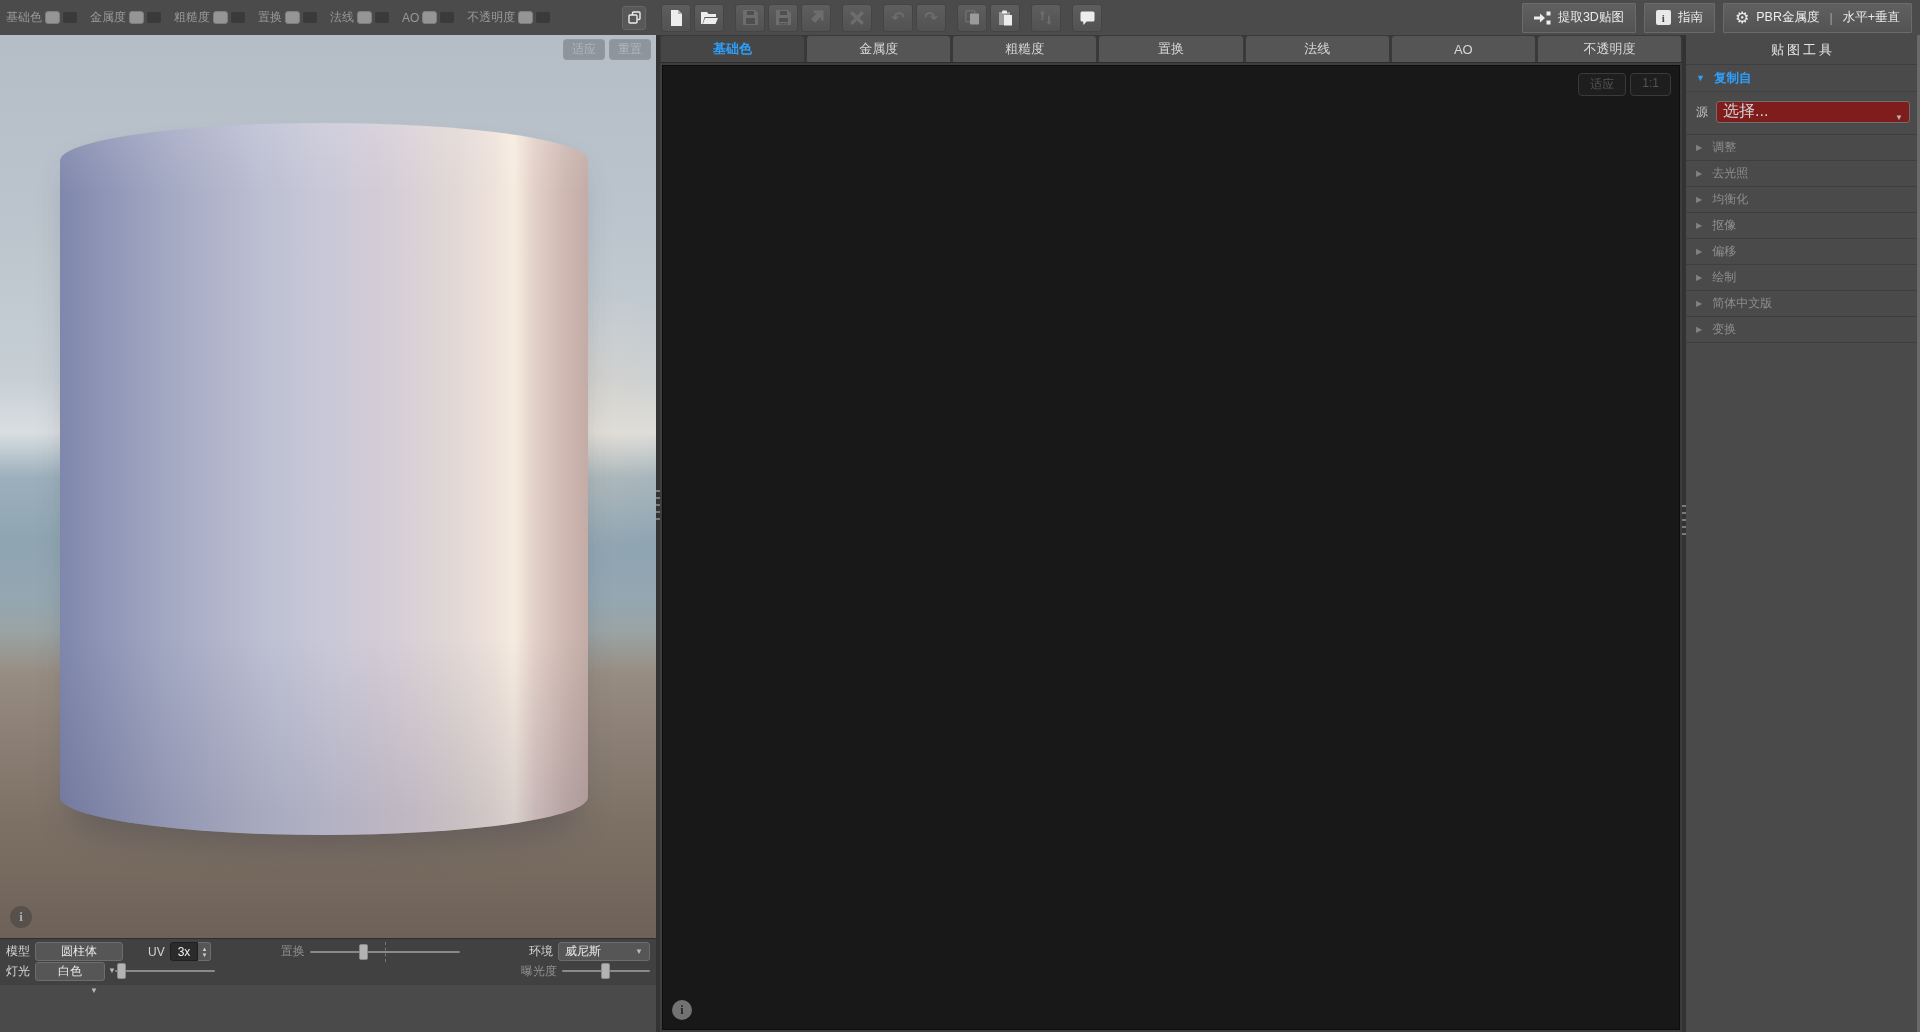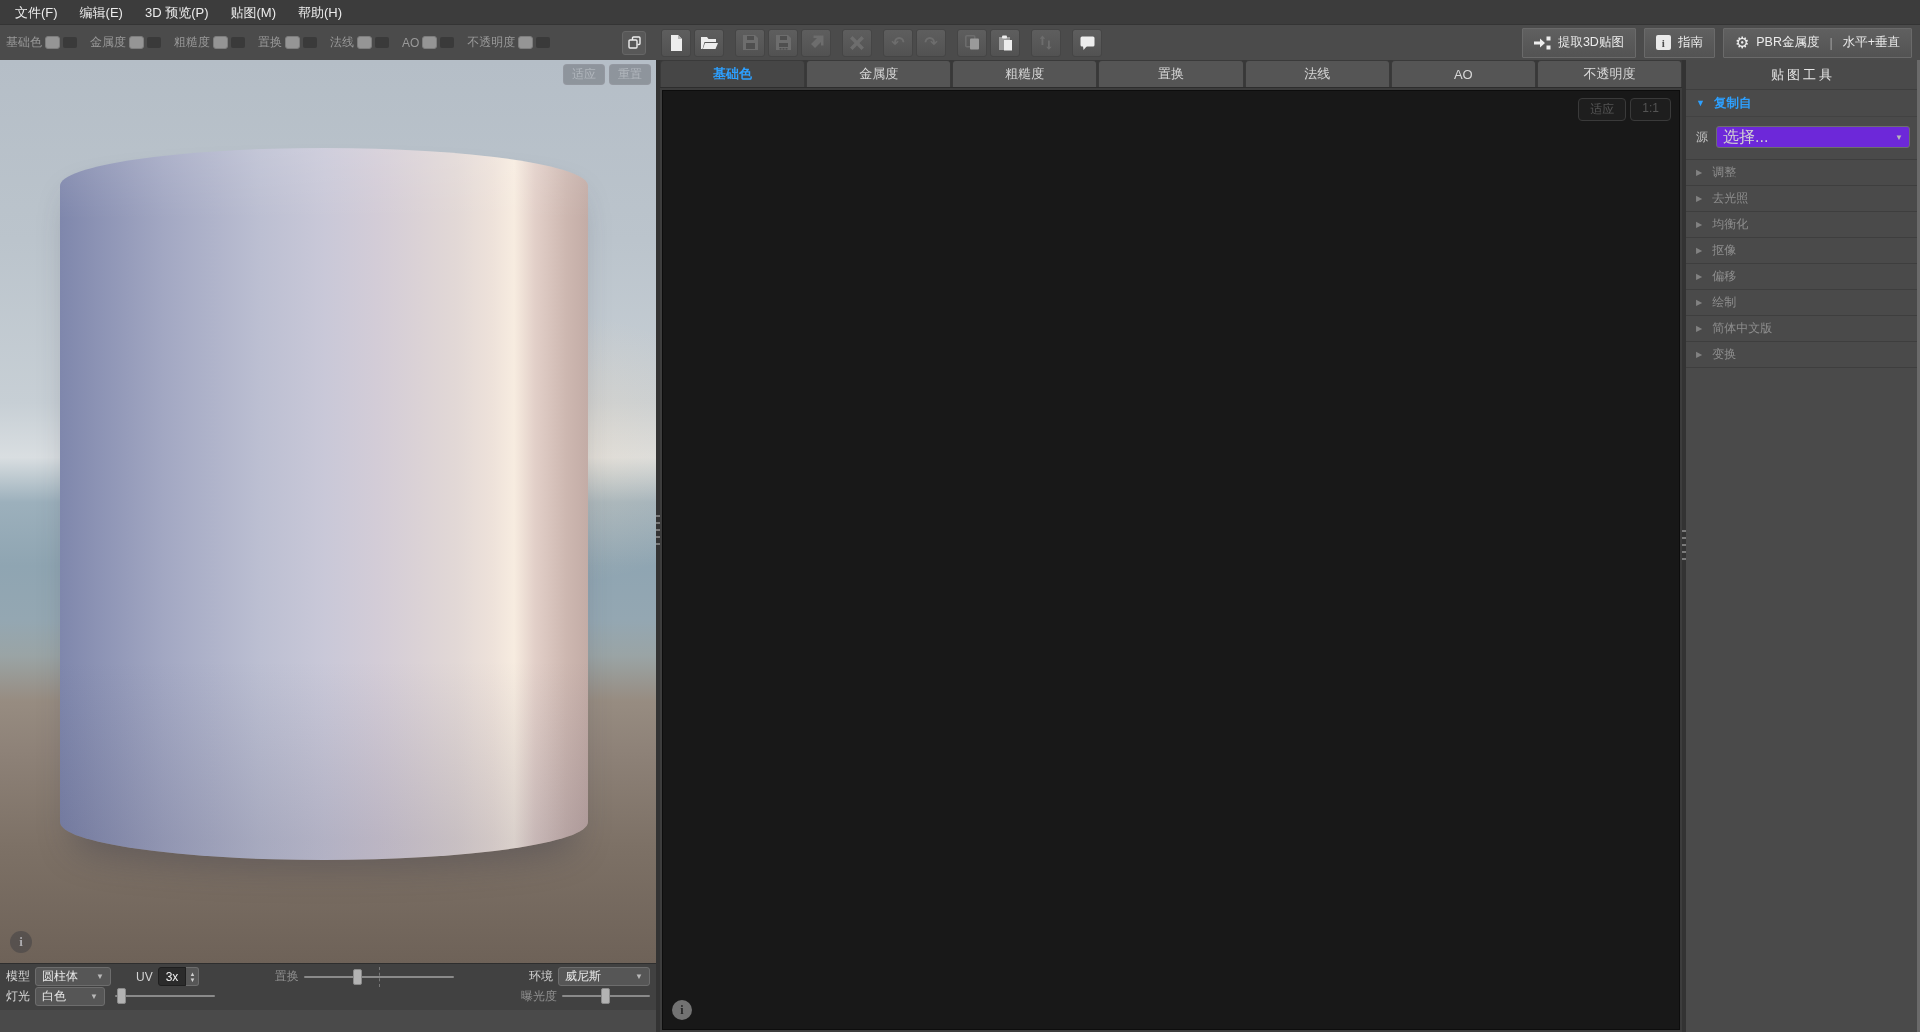--- a/index.html
+++ b/index.html
@@ -109,39 +109,32 @@
 
   
   .tools-panel { width:234px; flex:0 0 auto; background:#4a4a4a; position:relative; padding-right:0; }
   .tools-header { height:30px; display:flex; align-items:center; justify-content:center; color:#e6e6e6;
     font-size:13px; letter-spacing:3px; border-bottom:1px solid #3e3e3e; }
   .copyfrom-row { height:27px; display:flex; align-items:center; gap:9px; padding-left:10px; border-bottom:1px solid #424242; }
   .copyfrom-row .arrow { color:#2da0ff; font-size:9px; }
   .copyfrom-row .label { color:#2da0ff; font-size:12.5px; font-weight:bold; }
   .source-row { display:flex; align-items:center; gap:8px; padding:9px 10px 11px 10px; border-bottom:1px solid #3e3e3e; }
   .source-row .label { color:#c4c4c4; font-size:12px; }
-  .source-row .selbox { flex:1; background:#6d28d9; border-color:#6e6e6e; color:#d2d2d2; height:22px; }
+  .source-row .selbox { flex:1; background:#7f1d1d; border-color:#6e6e6e; color:#d2d2d2; height:22px;align-items:flex-end; }
   .section-row { height:26px; display:flex; align-items:center; gap:10px; padding-left:10px; border-bottom:1px solid #3e3e3e; }
   .section-row .arrow { color:#828282; font-size:8px; }
   .section-row .label { color:#8e8e8e; font-size:12px; }
   .tools-scrollbar { position:absolute; right:0; top:0; width:3px; height:100%; background:#6a6a6a; }
 </style>
 </head>
 <body>
 
 <div class="app">
 
 
-  <div class="menubar">
-    <div class="menu-item">文件(F)</div>
-    <div class="menu-item">编辑(E)</div>
-    <div class="menu-item">3D 预览(P)</div>
-    <div class="menu-item">贴图(M)</div>
-    <div class="menu-item">帮助(H)</div>
-  </div>
 
   <div class="toolbar">
     <div class="tb-left">
       <div class="toggle">
         <span class="t-label">基础色</span>
         <span class="t-check"></span>
           <span class="t-swatch"></span>
       </div>
       <div class="toggle">
         <span class="t-label">金属度</span>
@@ -298,21 +291,21 @@
         <div class="scene-btns">
           <div class="scene-btn">适应</div>
           <div class="scene-btn">重置</div>
         </div>
         <div class="info-badge">i</div>
       </div>
 
       <div class="vp-controls">
         <div class="vp-row">
           <span class="ctl-label">模型</span>
-          <div class="selbox" style="width:76px;">
+          <div class="selbox" style="width:88px;flex-direction:column;">
             <span>圆柱体</span>
             <span class="sel-arrow">▼</span>
           </div>
           <span class="ctl-label" style="margin-left:25px;">UV</span>
           <div style="display:flex;">
             <div class="spin-box">
                 <span>3x</span>
               </div>
             <div class="spin-arrows">
               <span>▲</span>
@@ -328,21 +321,21 @@
           </div>
           <div class="spacer"></div>
           <span class="ctl-label">环境</span>
           <div class="selbox" style="width:92px;gap:24px;">
             <span>威尼斯</span>
             <span class="sel-arrow">▼</span>
           </div>
         </div>
         <div class="vp-row">
           <span class="ctl-label">灯光</span>
-          <div class="selbox" style="width:70px;">
+          <div class="selbox" style="width:70px;flex-direction:column;">
             <span>白色</span>
             <span class="sel-arrow">▼</span>
           </div>
           <div class="slider" style="width:100px; margin-left:10px;">
             <div class="track"></div>
             <div class="thumb" style="left:2px;"></div>
           </div>
           <div class="spacer"></div>
           <span class="ctl-label dim">曝光度</span>
           <div class="slider" style="width:88px;">

